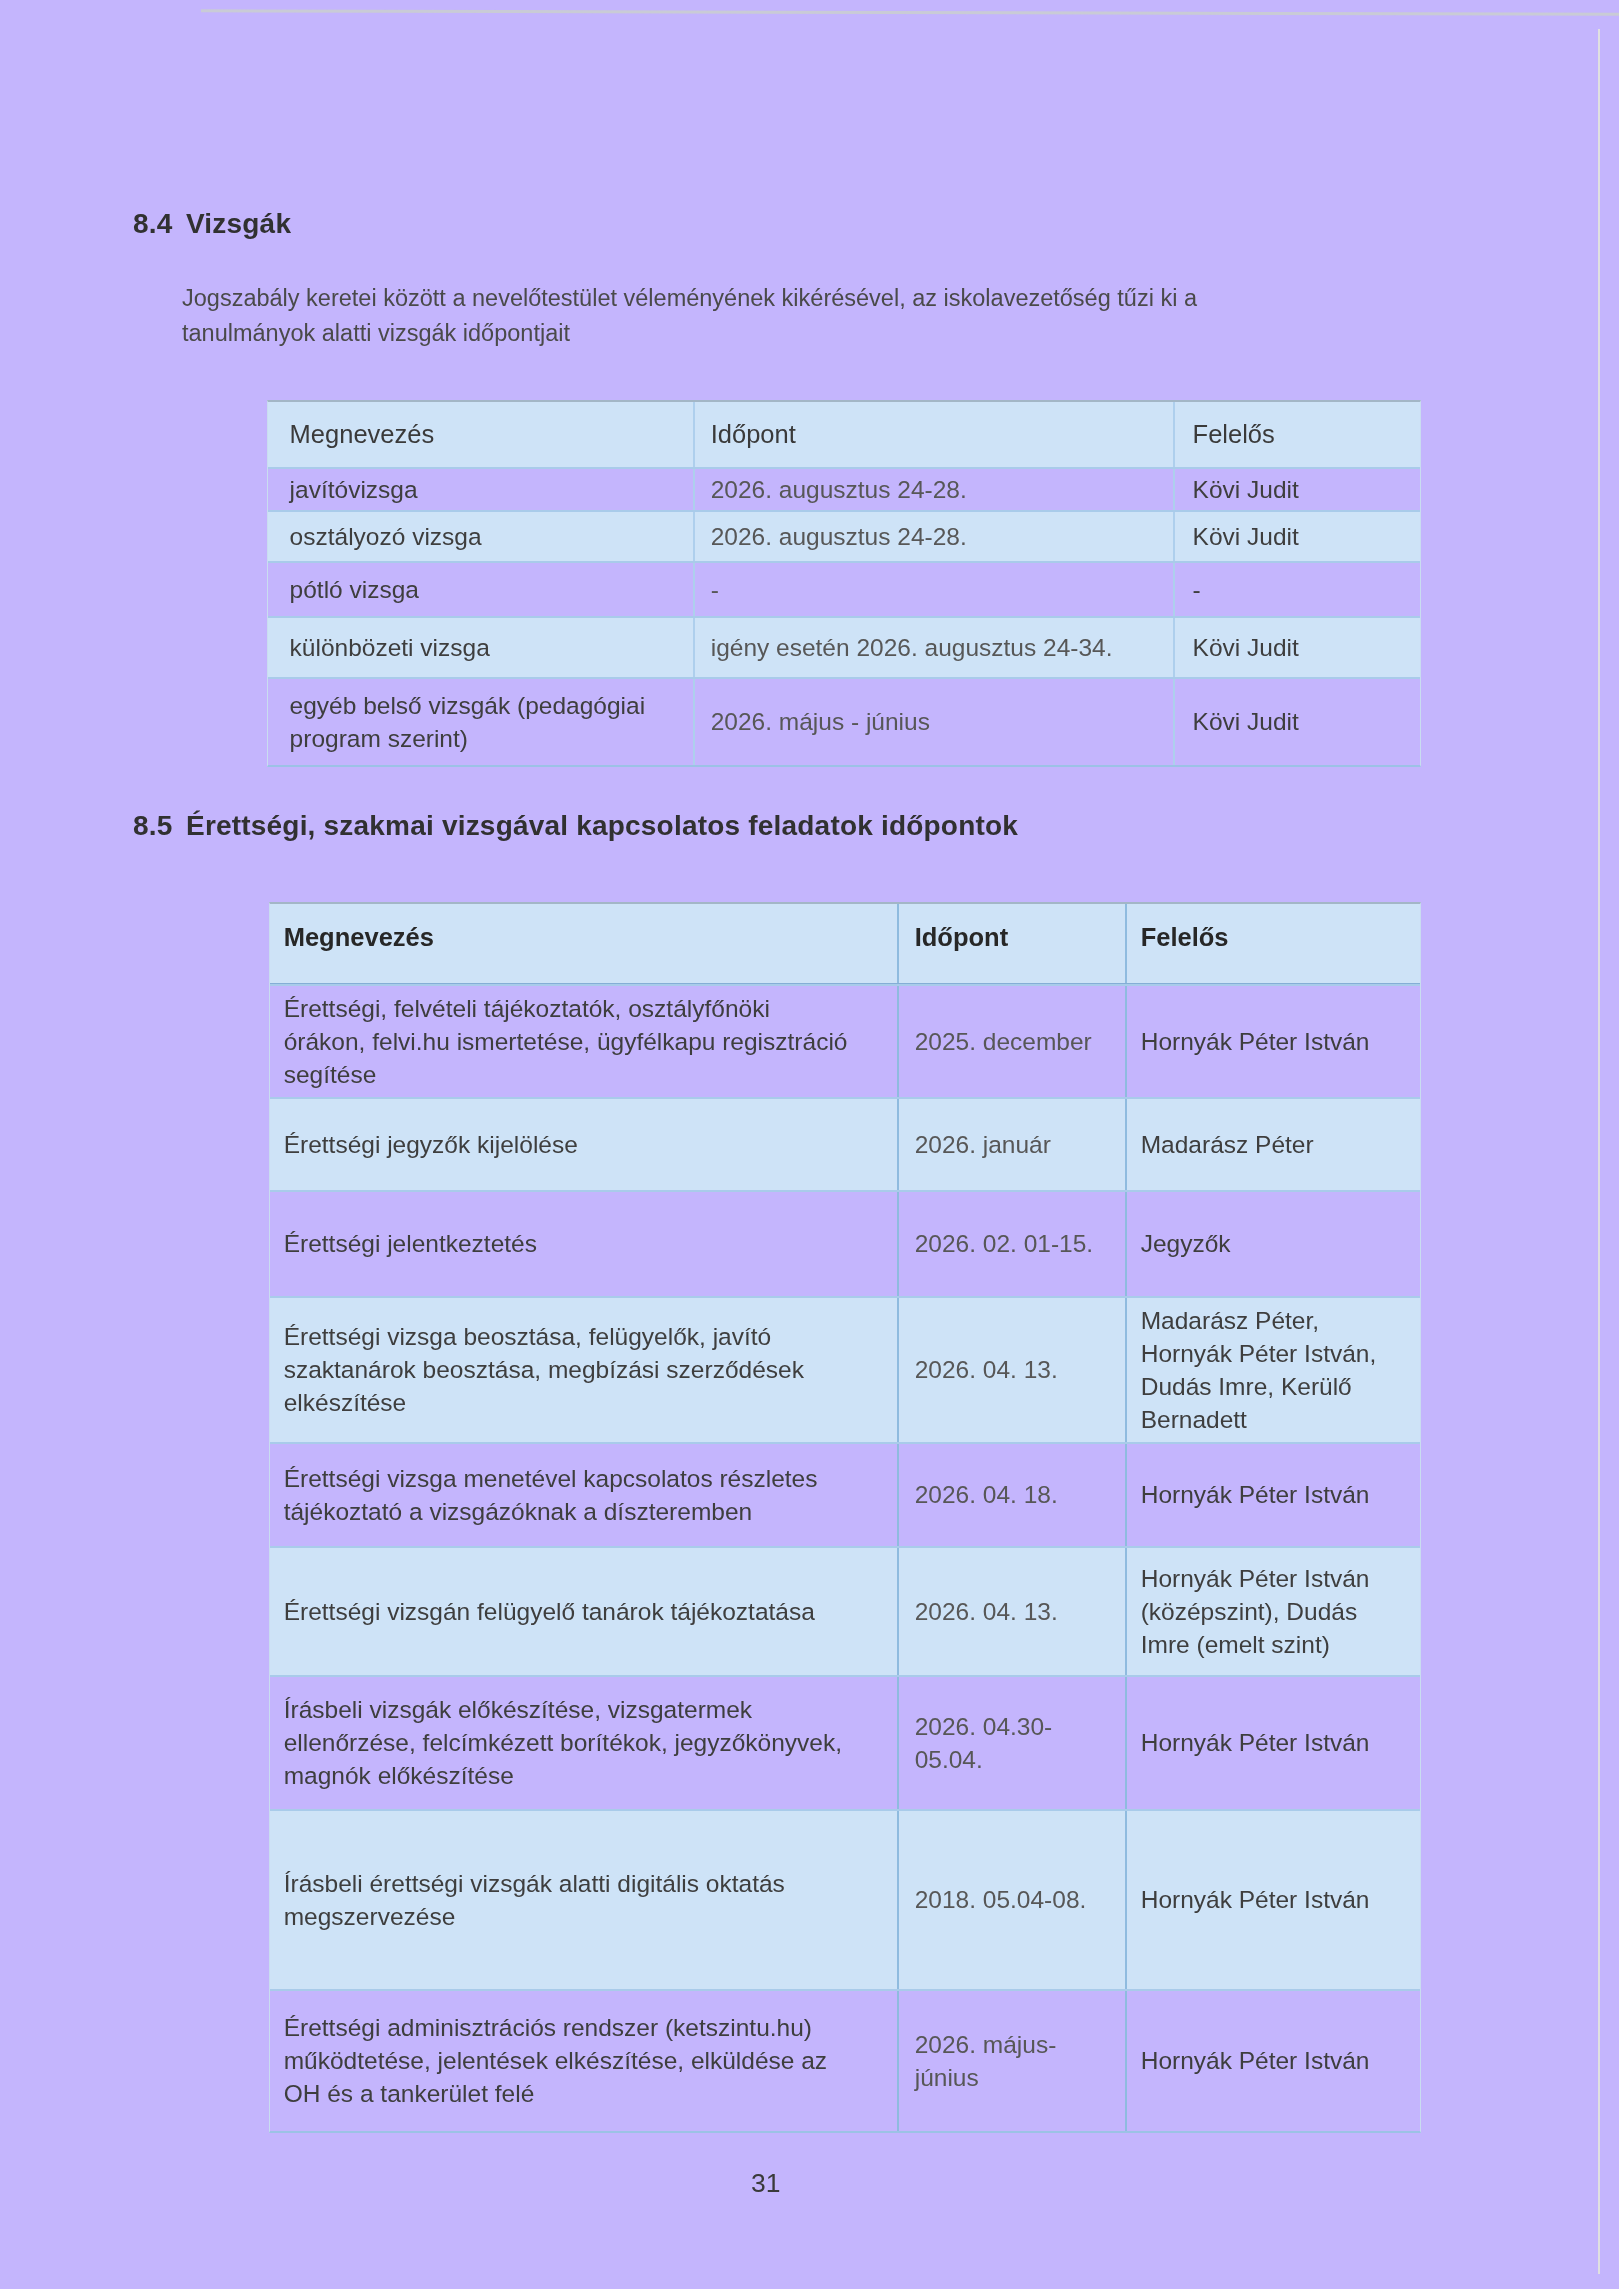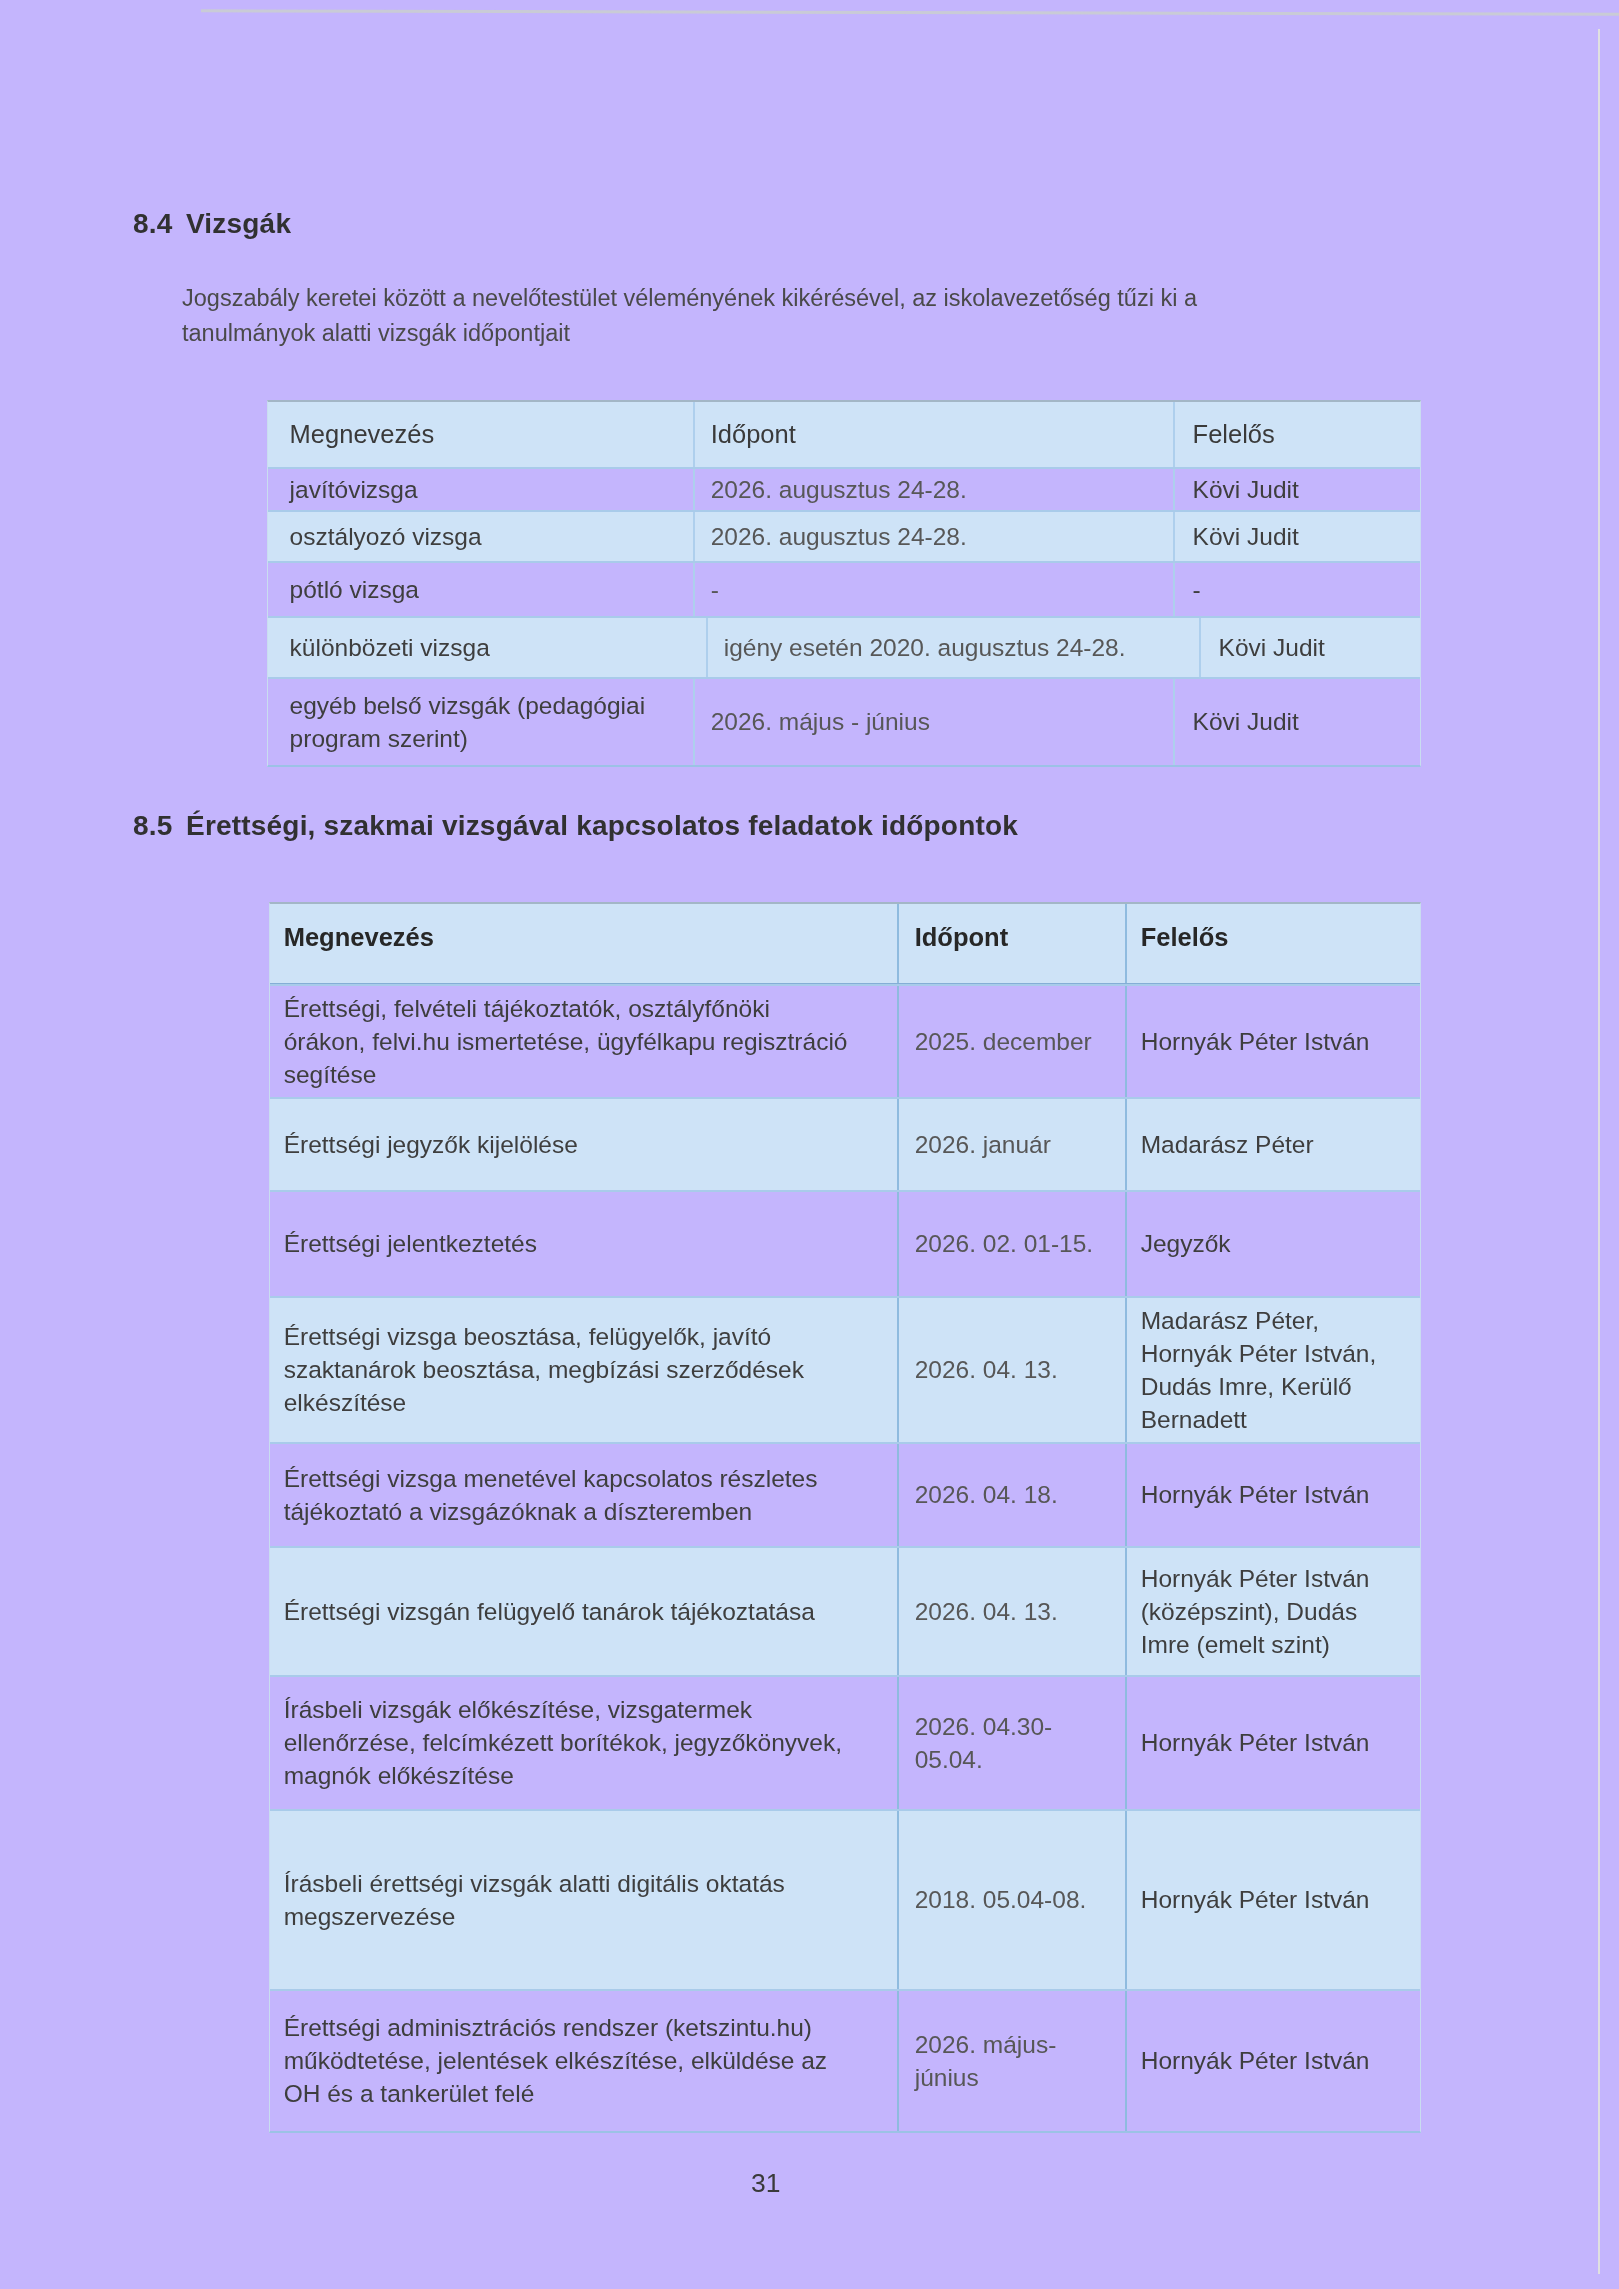--- a/index.html
+++ b/index.html
@@ -49,21 +49,21 @@
         border-left:1px solid #c9ddf0; border-right:1px solid #c9ddf0; }
   .t1 .row + .row { border-top:2px solid #a9cbea; }
   .t1 .c1 { width:425px; flex:0 0 425px; padding:3.9px 9.8px 3.9px 21.6px; }
   .t1 .c2 { width:480px; flex:0 0 480px; padding:3.9px 9.8px 3.9px 15.7px; border-left:2px solid #aecfed; }
   .t1 .c3 { width:248px; flex:0 0 248px; padding:3.9px 7.8px 3.9px 17.6px; border-left:2px solid #aecfed; }
   .t1 .hdr .cell { font-size:25.5px; color:#3a3a3a; }
   .t1r0 { min-height:65px; }
   .t1r1 { min-height:41px; }
   .t1r2 { min-height:51px; }
   .t1r3 { min-height:55px; }
-  .t1r4 { min-height:61px;gap:13px; }
+  .t1r4 { min-height:61px; }
   .t1r5 { min-height:88px; }
 
   
   .t2 { left:269px; top:902px; width:1152px;
         border-top:2px solid #a3b6c6; border-bottom:2px solid #9cc2e5;
         border-left:1px solid #c9ddf0; border-right:1px solid #c9ddf0; }
   .t2 .row + .row { border-top:2px solid #a9cbea; }
   .t2 .hdr { border-bottom:1px solid #85aed6; }
   .t2 .c1 { width:627px; flex:0 0 627px; padding:5.9px 47px 5.9px 13.7px; }
   .t2 .c2 { width:228px; flex:0 0 228px; padding:5.9px 27.4px 5.9px 15.7px; border-left:2px solid #8fbbdf; }
@@ -116,21 +116,21 @@
       <div class="cell c2 date">2026. augusztus 24-28.</div>
       <div class="cell c3">Kövi Judit</div>
     </div>
     <div class="row t1r3">
       <div class="cell c1">pótló vizsga</div>
       <div class="cell c2 date">-</div>
       <div class="cell c3">-</div>
     </div>
     <div class="row t1r4 shade">
       <div class="cell c1">különbözeti vizsga</div>
-      <div class="cell c2 date">igény esetén 2020. augusztus 24-28.</div>
+      <div class="cell c2 date">igény esetén 2026. augusztus 24-34.</div>
       <div class="cell c3">Kövi Judit</div>
     </div>
     <div class="row t1r5">
       <div class="cell c1">egyéb belső vizsgák (pedagógiai program szerint)</div>
       <div class="cell c2 date">2026. május - június</div>
       <div class="cell c3">Kövi Judit</div>
     </div>
   </div>
 
   <div class="sec-heading sec-85">

